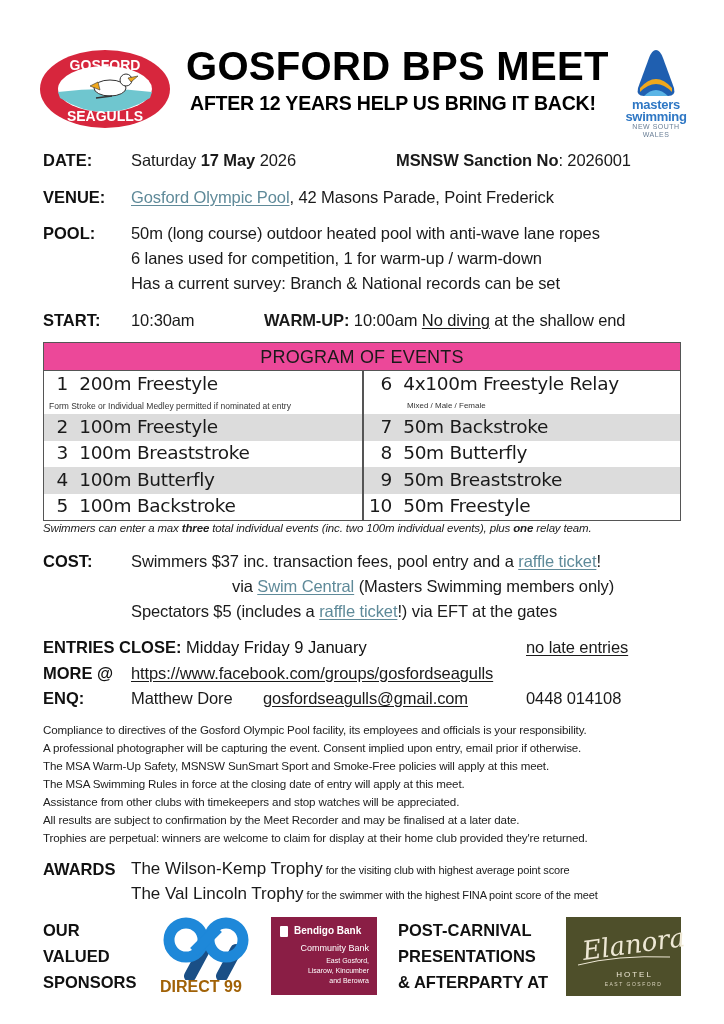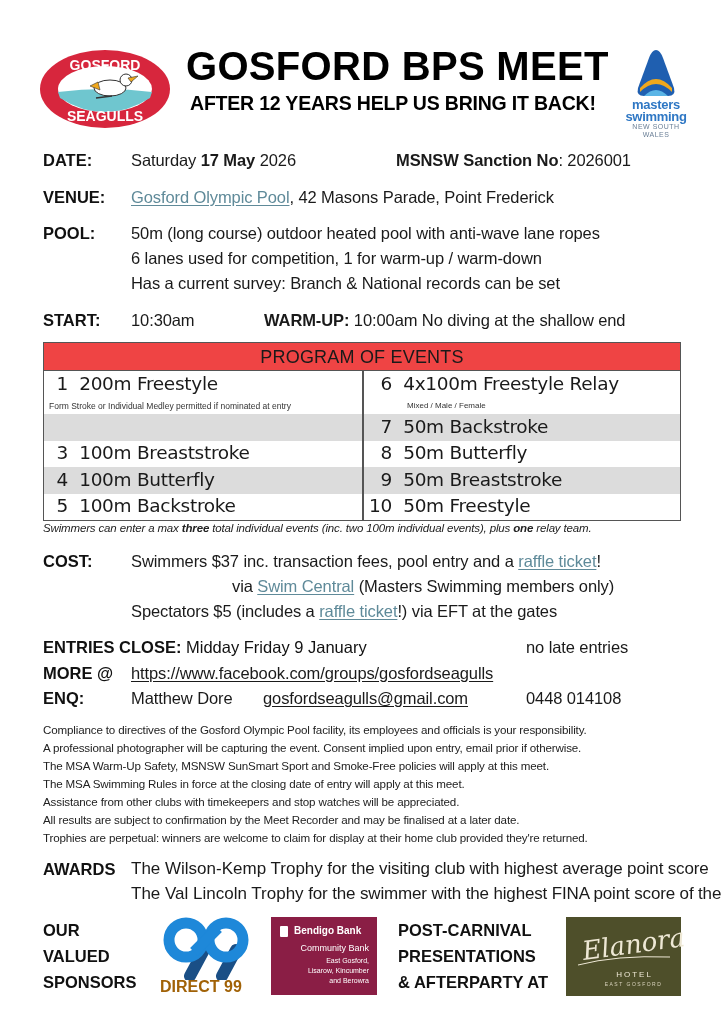--- a/index.html
+++ b/index.html
@@ -1,50 +1,50 @@
 <!DOCTYPE html>
 <html><head>
 <meta charset="utf-8">
 <style>
   * { box-sizing: border-box; margin: 0; padding: 0; }
   html, body { width: 724px; height: 1024px; background: #ffffff; overflow: hidden; }
   body { position: relative; font-family: "Liberation Sans", sans-serif; color: #1a1a1a; }
   .abs { position: absolute; }
   .link { color: #5f8a99; text-decoration: underline; text-underline-offset: 2px; }
-  .u { text-underline-offset: 2px; }
+  .u { text-decoration: underline; text-underline-offset: 2px; }
   b, .b { font-weight: bold; }
 
   
   #club-logo { left: 38px; top: 48px; width: 134px; height: 82px; }
   #title { left: 186px; top: 44px; width: 420px; font-size: 40px; font-weight: bold; letter-spacing: 0.3px; color: #000; white-space: nowrap; }
   #subtitle { left: 190px; top: 92px; width: 420px; font-size: 19.5px; font-weight: bold; color: #000; white-space: nowrap; letter-spacing: -0.2px; }
   #msnsw-logo { left: 616px; top: 48px; width: 80px; height: 85px; }
   #msnsw-logo .t1 { position: absolute; left: 0; width: 80px; text-align: center; color: #2e77c4; font-weight: bold; font-size: 13px; letter-spacing: -0.3px; }
   #msnsw-logo .t2 { position: absolute; left: 0; width: 80px; text-align: center; color: #6a7f96; font-size: 7px; letter-spacing: 0.5px; }
 
   
   .lbl { position: absolute; left: 43px; font-weight: bold; font-size: 16.5px; color: #111; white-space: nowrap; }
   .val { position: absolute; left: 131px; font-size: 16.5px; color: #1a1a1a; white-space: nowrap; letter-spacing: -0.1px; }
 
   
   #program { position: absolute; left: 43px; top: 342px; width: 638px; height: 179px; border: 1.5px solid #555; }
-  #program-header { position: absolute; left: 0; top: 0; width: 100%; height: 28px; background: #ef4444; border-bottom: 1.5px solid #555; text-align: center; font-size: 18px; line-height: 28px; color: #1a1a1a; letter-spacing: 0.2px; }
+  #program-header { position: absolute; left: 0; top: 0; width: 100%; height: 28px; background: #ec4899; border-bottom: 1.5px solid #555; text-align: center; font-size: 18px; line-height: 28px; color: #1a1a1a; letter-spacing: 0.2px; }
   #program-divider { position: absolute; left: 318px; top: 28px; width: 1.5px; height: 149px; background: #555; }
   .prow { position: absolute; height: 27px; width: 100%; left: 0; }
   .prow.shade { background: #dcdcdc; }
   .ev { position: absolute; font-size: 18.5px; color: #1a1a1a; white-space: nowrap; font-family: "DejaVu Sans", sans-serif; letter-spacing: -0.3px; }
   .ev .num { display: inline-block; text-align: right; }
   .evnote { position: absolute; font-size: 8.5px; color: #333; white-space: nowrap; }
 
   #rule-note { left: 43px; top: 522px; font-size: 11.5px; font-style: italic; color: #222; white-space: nowrap; letter-spacing: -0.15px; }
 
   .small { position: absolute; left: 43px; font-size: 11.6px; color: #222; white-space: nowrap; letter-spacing: -0.15px; }
   .award { position: absolute; left: 131px; white-space: nowrap; color: #1a1a1a; }
   .award .name { font-size: 17px; }
-  .award .desc { font-size: 17px; letter-spacing: -0.15px; }
+  .award .desc { font-size: 11px; letter-spacing: -0.15px; }
 
   .sponsor-text { position: absolute; font-weight: bold; font-size: 16.5px; line-height: 26px; color: #111; }
 
   #bendigo { left: 271px; top: 917px; width: 106px; height: 78px; background: #8a1e45; color: #fff; }
   #elanora { left: 566px; top: 917px; width: 115px; height: 79px; background: #4e4f2a; }
 </style>
 </head>
 <body>
 
 <div class="abs" id="club-logo">
@@ -97,20 +97,21 @@
   <div id="program-header">PROGRAM OF EVENTS</div>
   <div class="prow" style="top:28px;height:43px"></div>
   <div class="prow shade" style="top:71px"></div>
   <div class="prow" style="top:98px"></div>
   <div class="prow shade" style="top:124px"></div>
   <div class="prow" style="top:151px;height:26px"></div>
   <div id="program-divider"></div>
 
   <div class="ev" style="left:10px;top:30px"><span class="num" style="width:14px">1</span>&nbsp;&nbsp;<span>200m Freestyle</span></div>
   <div class="evnote" style="left:5px;top:58px">Form Stroke or Individual Medley permitted if nominated at entry</div>
+  <div class="ev" style="left:10px;top:73px"><span class="num" style="width:14px">2</span>&nbsp;&nbsp;<span>100m Freestyle</span></div>
   <div class="ev" style="left:10px;top:99px"><span class="num" style="width:14px">3</span>&nbsp;&nbsp;<span>100m Breaststroke</span></div>
   <div class="ev" style="left:10px;top:126px"><span class="num" style="width:14px">4</span>&nbsp;&nbsp;<span>100m Butterfly</span></div>
   <div class="ev" style="left:10px;top:152px"><span class="num" style="width:14px">5</span>&nbsp;&nbsp;<span>100m Backstroke</span></div>
 
   <div class="ev" style="left:324px;top:30px"><span class="num" style="width:24px">6</span>&nbsp;&nbsp;<span>4x100m Freestyle Relay</span></div>
   <div class="evnote" style="left:363px;top:58px;font-size:8px">Mixed / Male / Female</div>
   <div class="ev" style="left:324px;top:73px"><span class="num" style="width:24px">7</span>&nbsp;&nbsp;<span>50m Backstroke</span></div>
   <div class="ev" style="left:324px;top:99px"><span class="num" style="width:24px">8</span>&nbsp;&nbsp;<span>50m Butterfly</span></div>
   <div class="ev" style="left:324px;top:126px"><span class="num" style="width:24px">9</span>&nbsp;&nbsp;<span>50m Breaststroke</span></div>
   <div class="ev" style="left:324px;top:152px"><span class="num" style="width:24px">10</span>&nbsp;&nbsp;<span>50m Freestyle</span></div>

